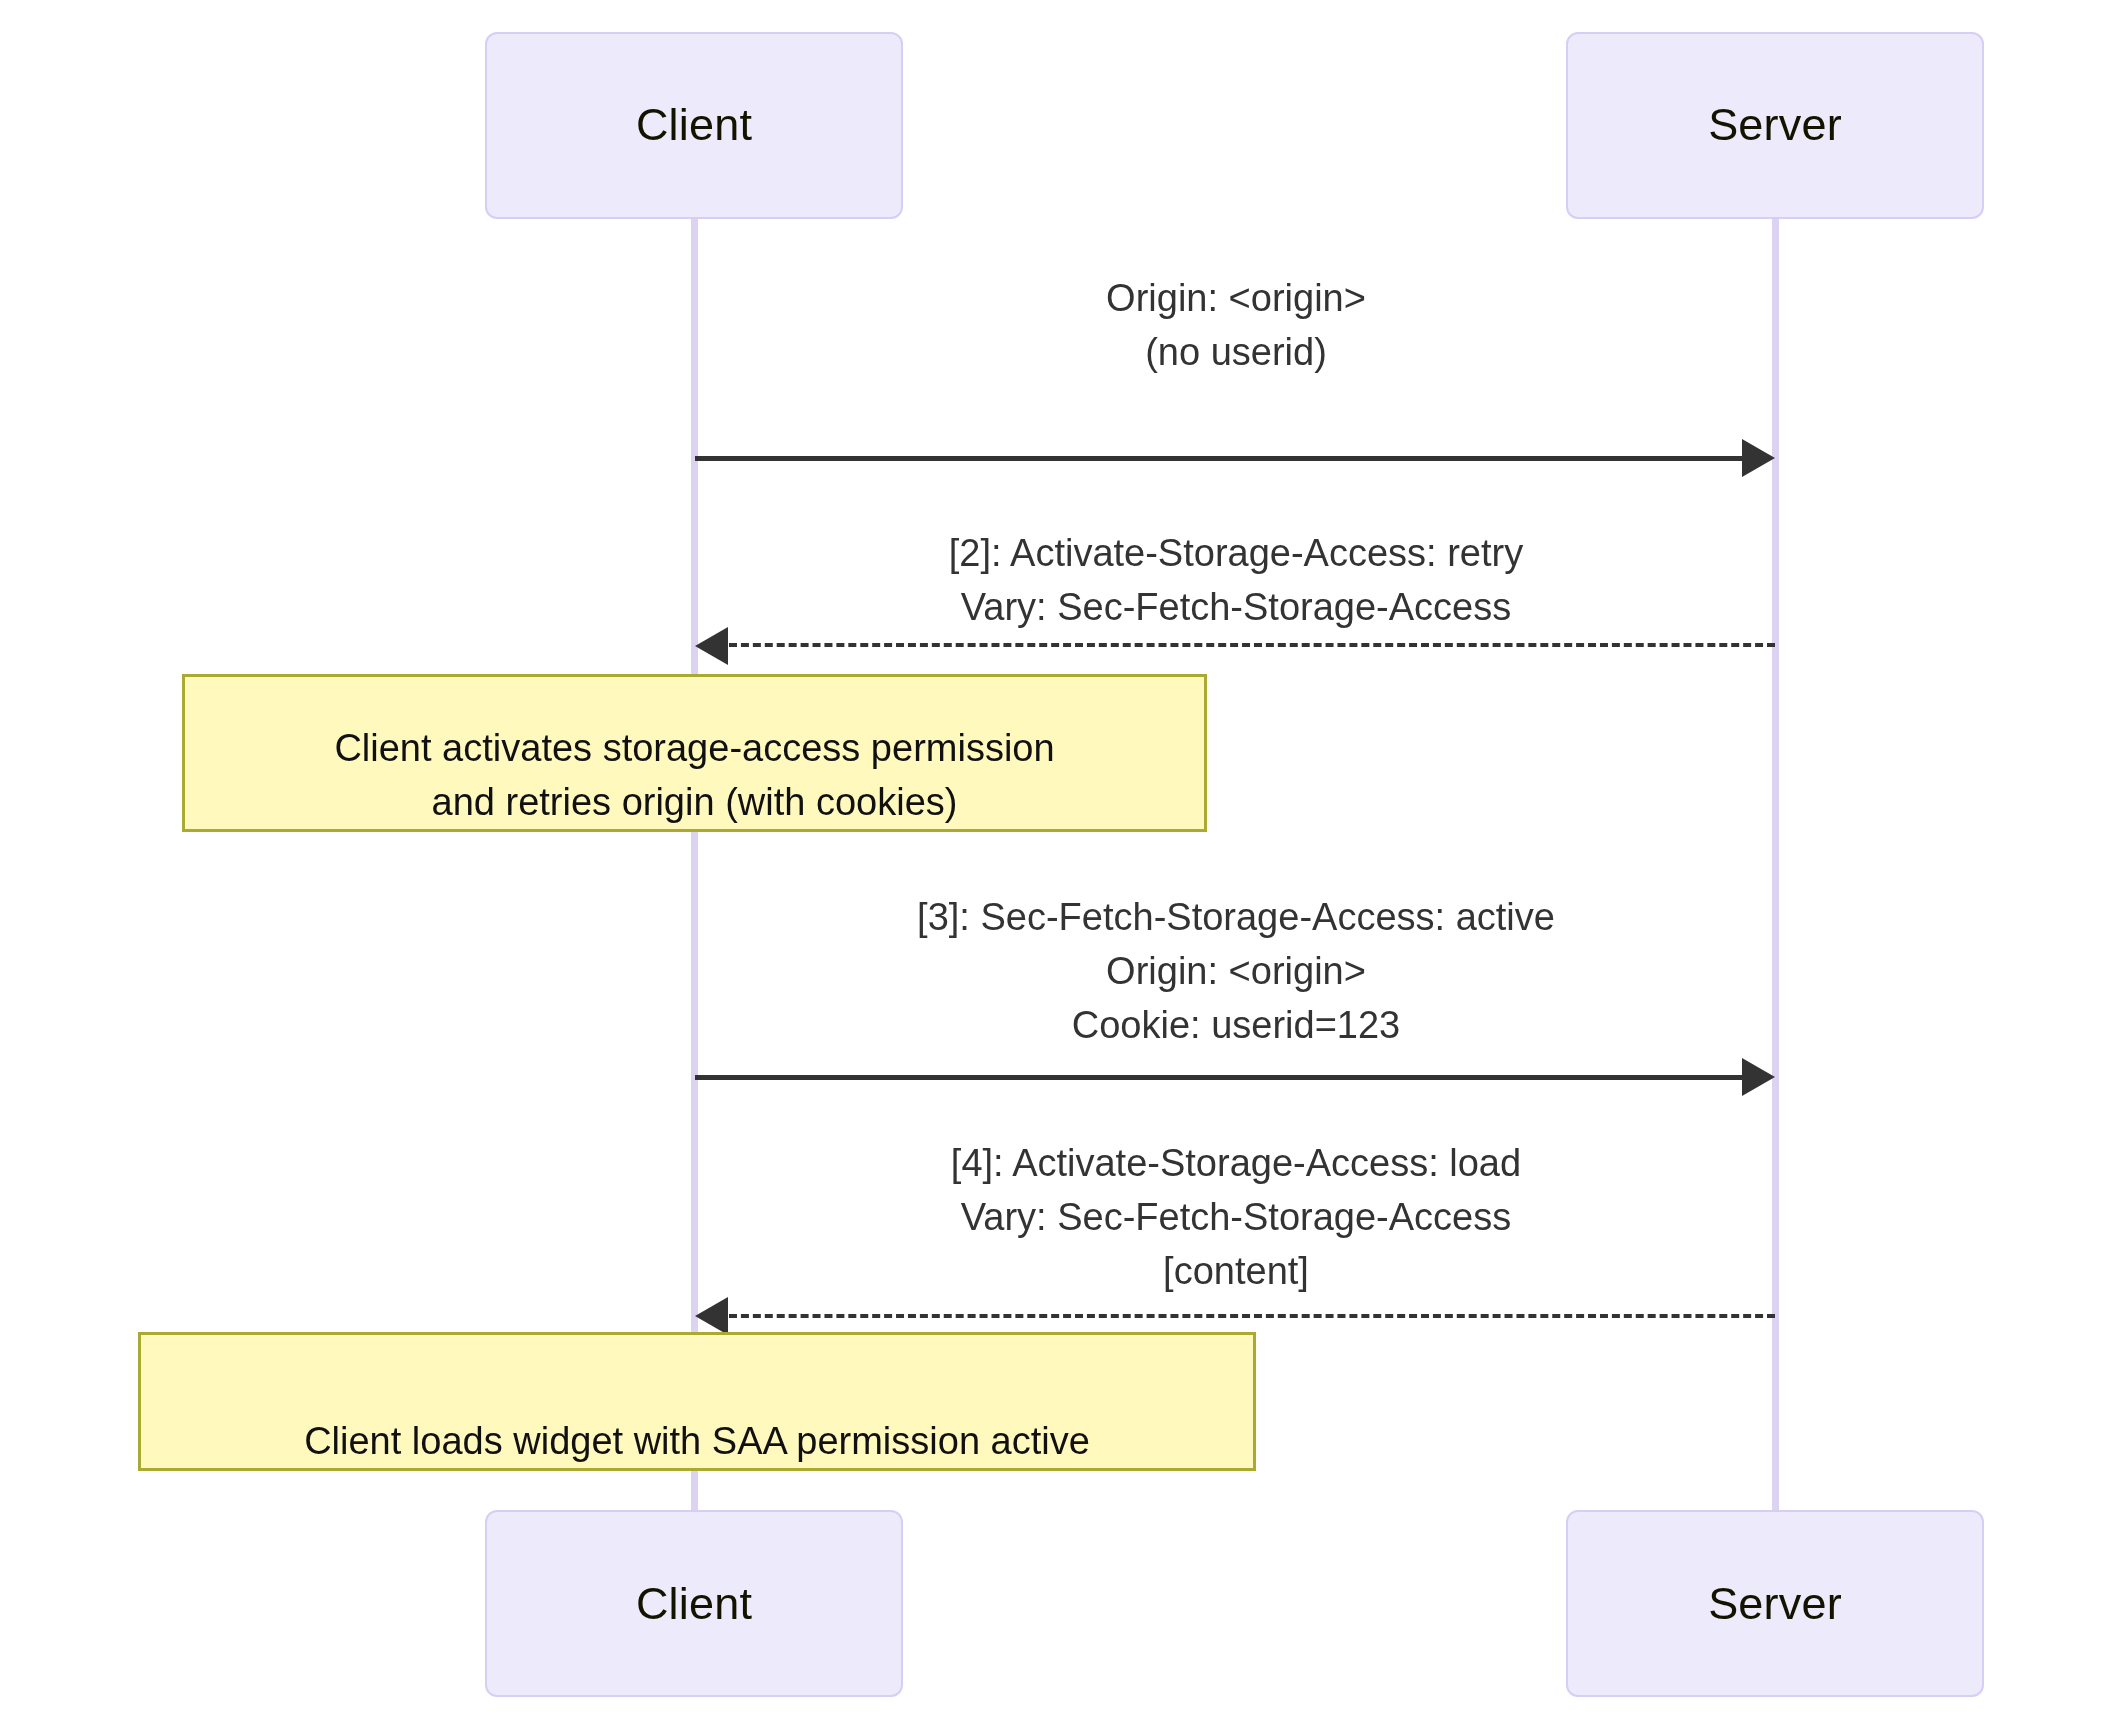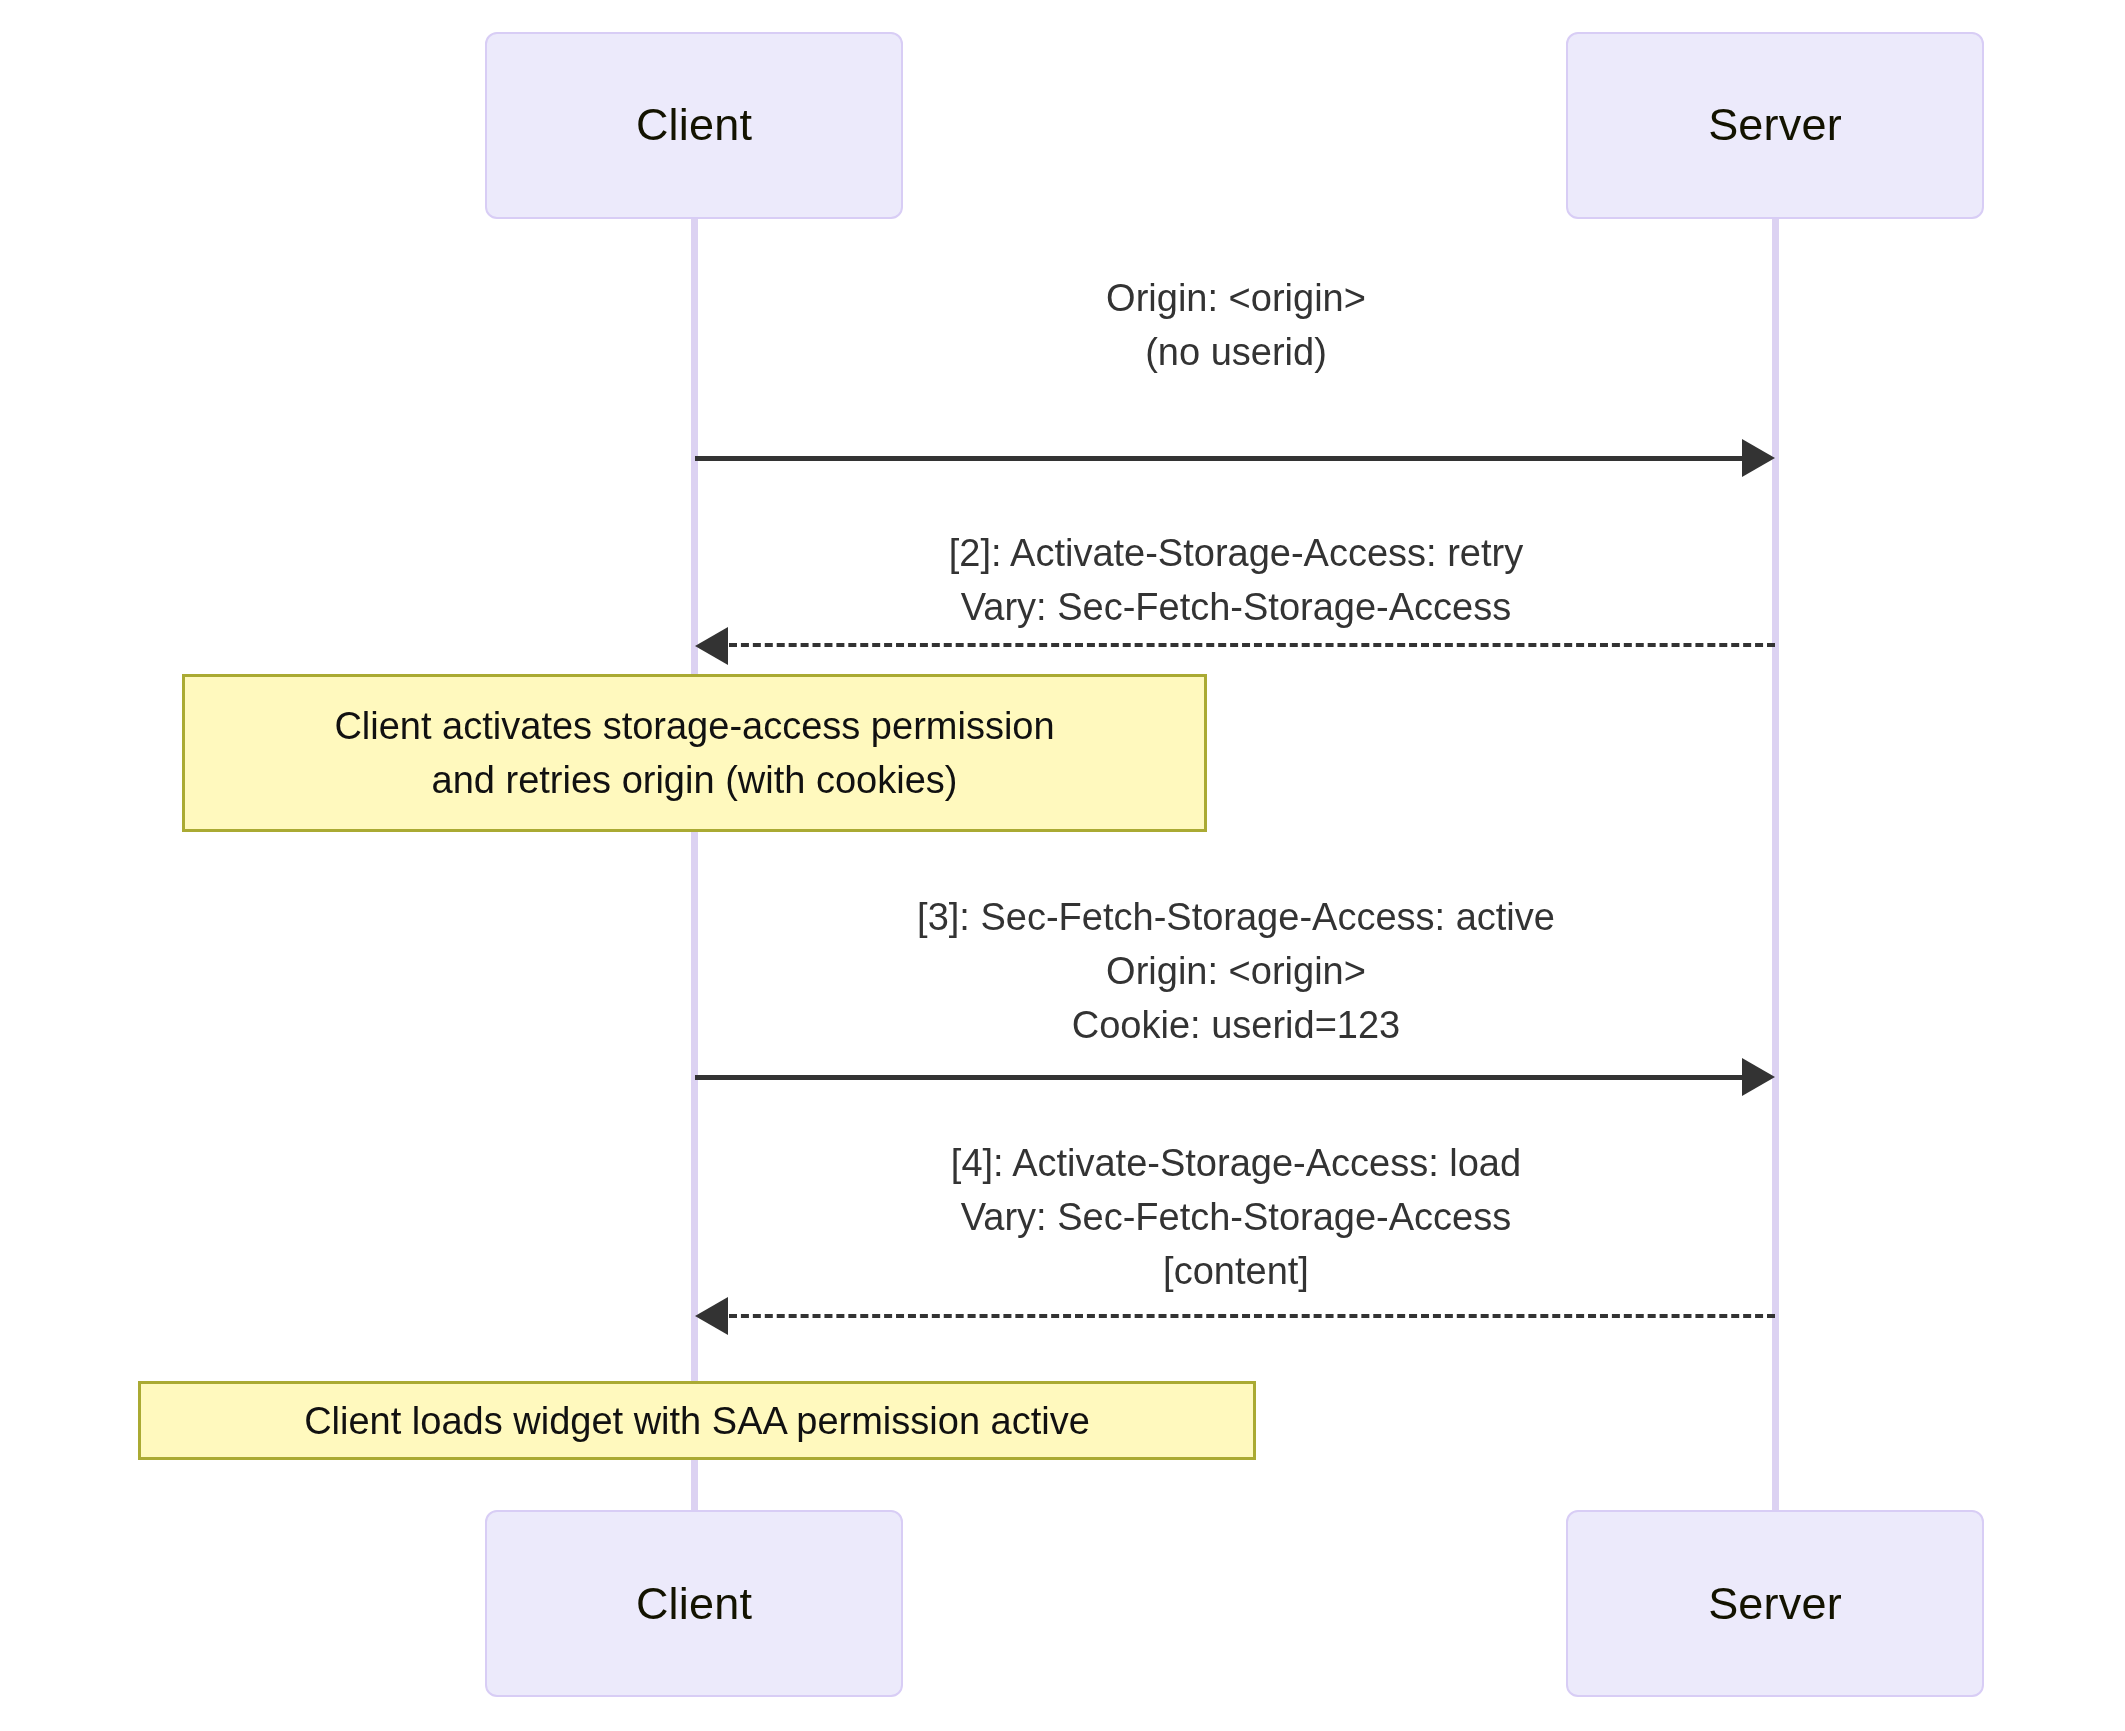--- a/index.html
+++ b/index.html
@@ -85,21 +85,21 @@
     border-right: 33px solid #333333;
   }
 
   
   .note-box {
     position: absolute;
     background: #FFF9BE;
     border: 3px solid #AAAA33;
     box-sizing: border-box;
     display: flex;
-    align-items: center;
+    align-items: flex-end;
     justify-content: center;
     text-align: center;
   }
   .note-text {
     font-size: 38px;
     line-height: 54px;
     color: #111111;
     font-family: "Liberation Sans", sans-serif;
     white-space: nowrap;
   }
@@ -149,21 +149,21 @@
   <div class="arrow-head right" style="left:1742px; top:1058px;"></div>
 
   <div class="msg-text" style="left:694px; top:1136px; width:1084px;">
     <div>[4]: Activate-Storage-Access: load</div>
     <div>Vary: Sec-Fetch-Storage-Access</div>
     <div>[content]</div>
   </div>
   <div class="arrow-line dashed" style="left:729px; top:1314px; width:1046px;"></div>
   <div class="arrow-head left" style="left:695px; top:1297px;"></div>
 
-  <div class="note-box" style="left:138px; top:1381px; width:1118px; height:79px;">
+  <div class="note-box" style="left:138px; top:1332px; width:1118px; height:139px;">
     <span class="note-text">
       <span>Client loads widget with SAA permission active</span>
     </span>
   </div>
 
   <div class="actor-box" style="left:485px; top:1510px; width:418px; height:187px;">
     <span class="actor-label">Client</span>
   </div>
   <div class="actor-box" style="left:1566px; top:1510px; width:418px; height:187px;">
     <span class="actor-label">Server</span>

